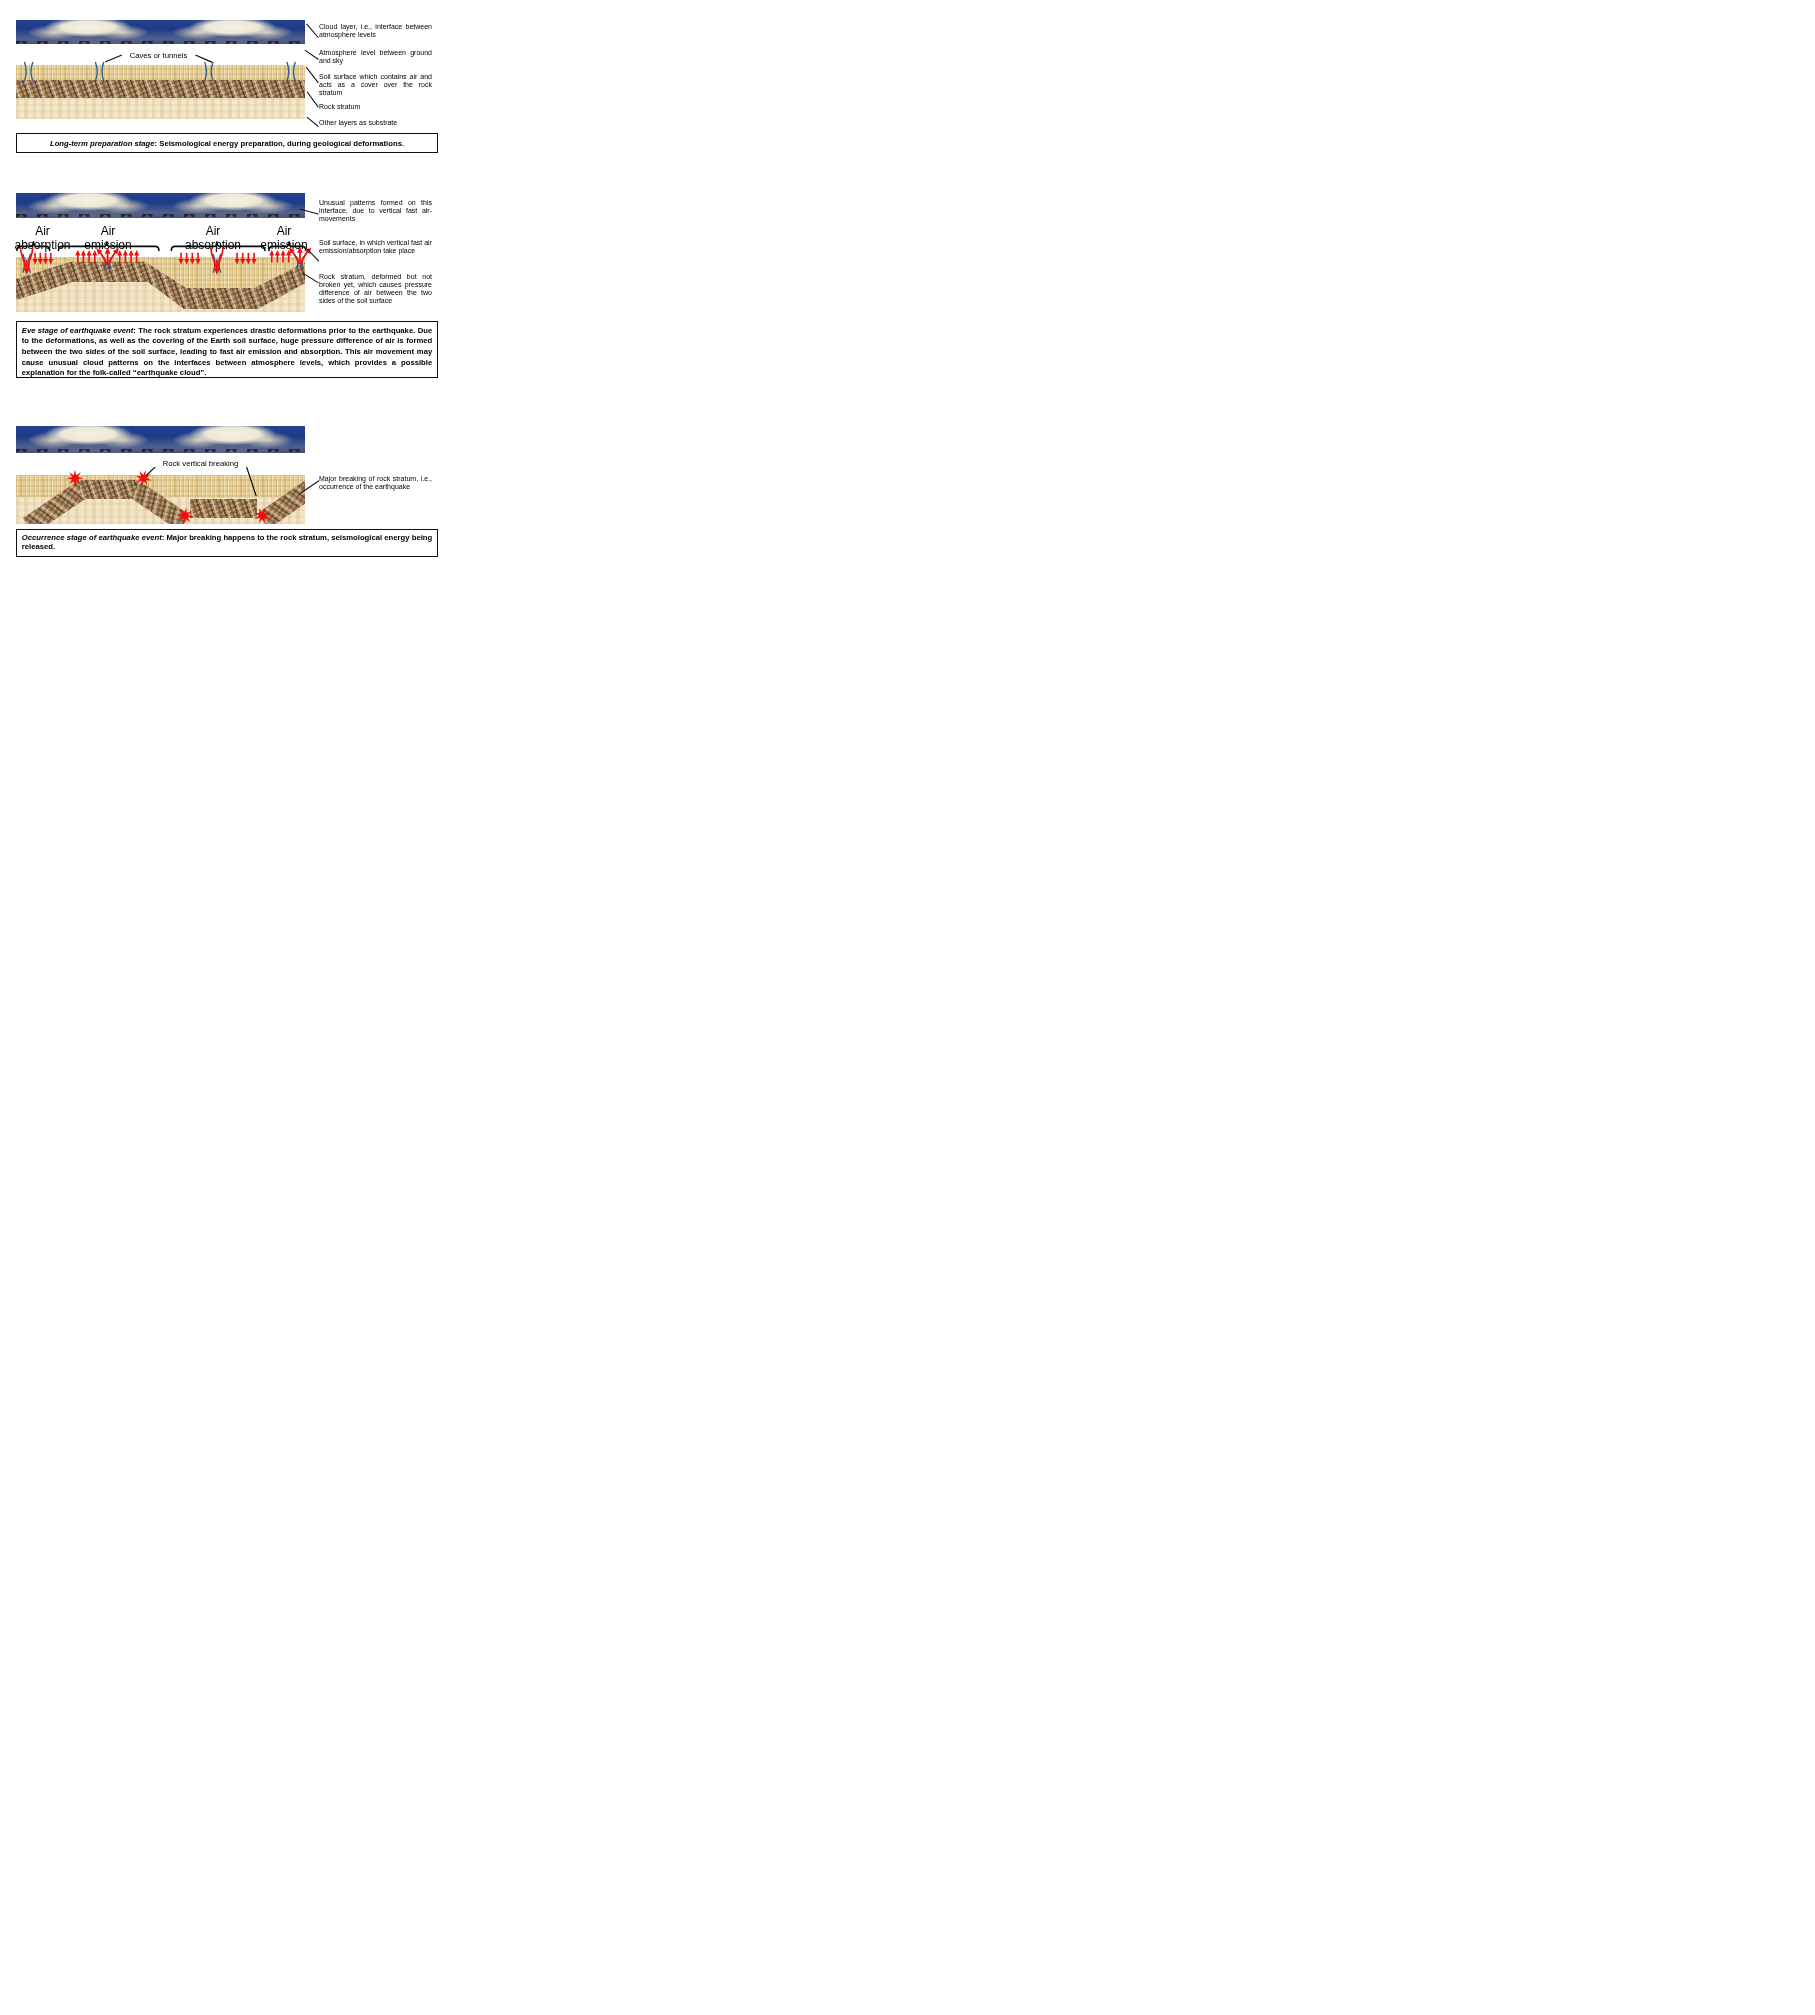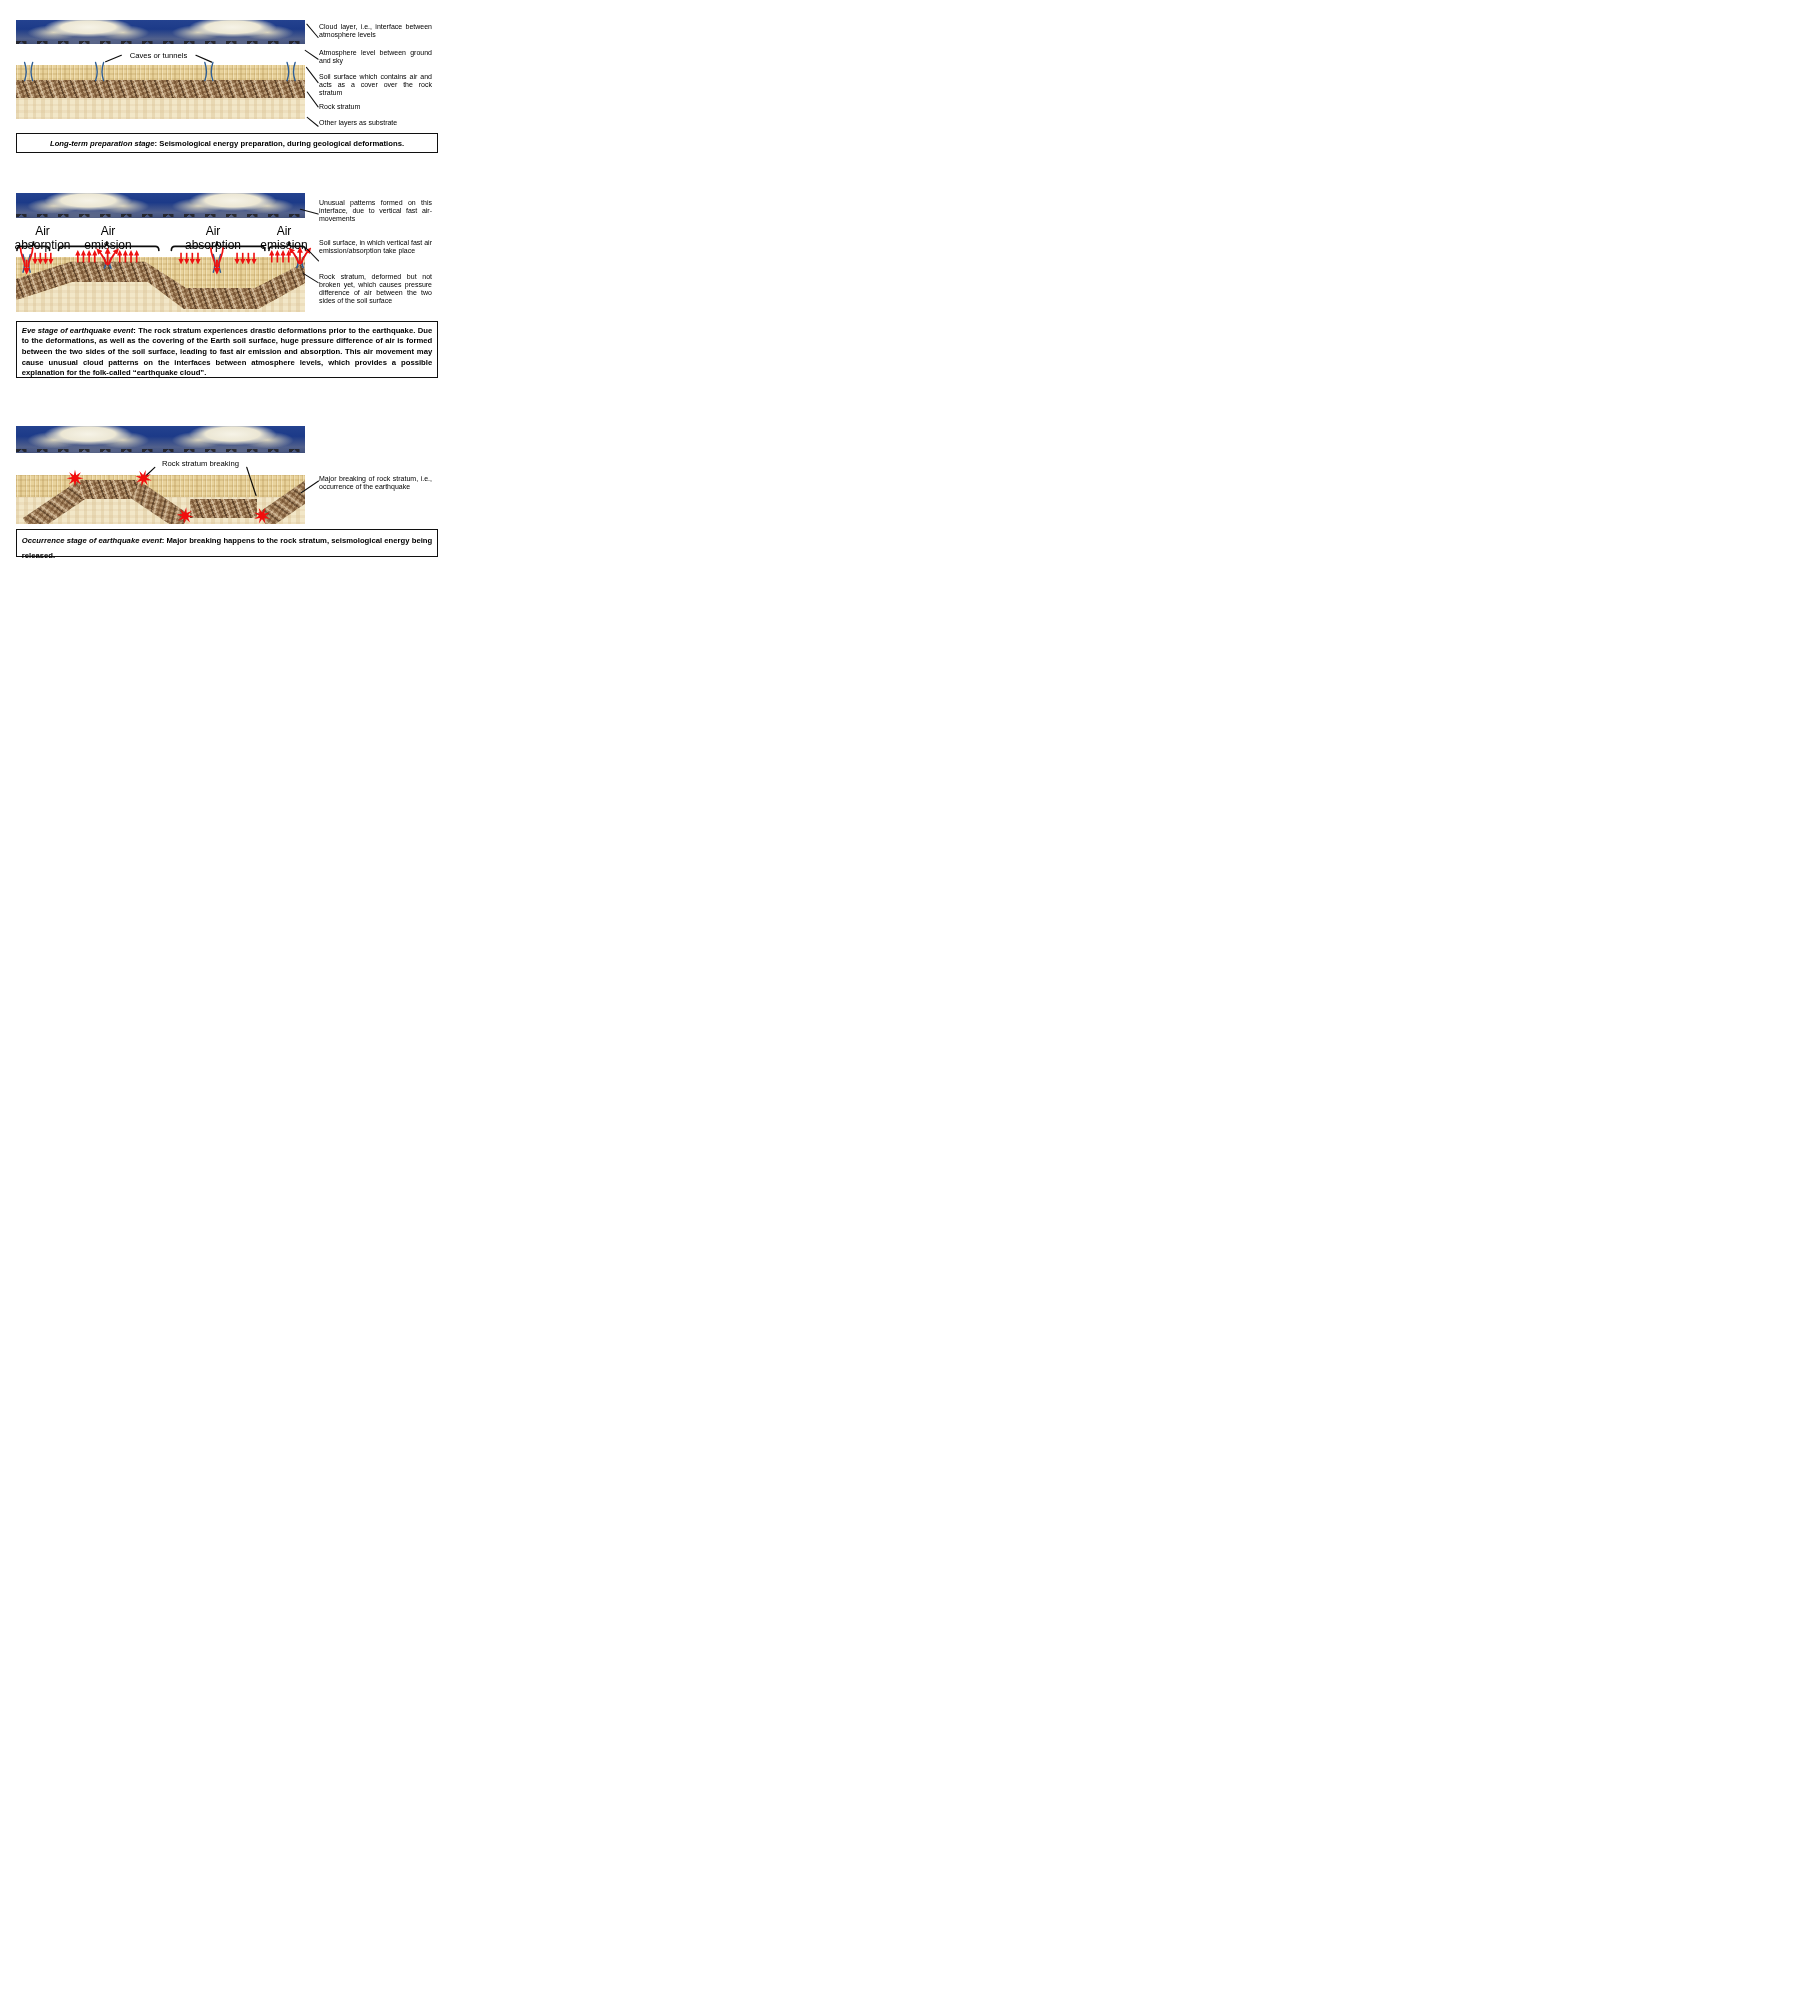--- a/index.html
+++ b/index.html
@@ -60,21 +60,21 @@
   .ann.single{text-align:left;white-space:nowrap;}
   .fig-label{position:absolute;font-size:7.7px;text-align:center;}
   .flow-label{position:absolute;top:224px;width:56px;font-size:12px;text-align:center;}
   .caption{
     position:absolute;left:16px;width:422px;border:1.2px solid #101010;
     box-sizing:border-box;font-size:7.7px;background:#fff;font-weight:bold;
   }
   .caption .it{font-style:italic;}
   #cap1{top:133px;height:20px;display:flex;align-items:center;justify-content:center;padding:0 5.6px;}
   #cap2{top:321px;height:57px;padding:3.6px 4.8px;text-align:justify;line-height:10.7px;}
-  #cap3{top:529px;height:28px;padding:3.2px 4.8px;text-align:justify;line-height:15px;}
+  #cap3{top:529px;height:28px;padding:3.2px 4.8px;text-align:justify;line-height:9px;}
 
   .overlay{position:absolute;left:0;top:0;pointer-events:none;}
 </style>
 </head>
 <body>
 
 <div class="page">
 
   <div class="cloud-strip" style="left:16px;top:20px;height:24px;"></div>
 
@@ -113,21 +113,21 @@
   </div>
 
   <div class="ann" style="top:199px;">Unusual patterns formed on this interface, due to vertical fast air-movements</div>
   <div class="ann" style="top:239px;">Soil surface, in which vertical fast air emission/absorption take place</div>
   <div class="ann" style="top:273px;">Rock stratum, deformed but not broken yet, which causes pressure difference of air between the two sides of the soil surface</div>
 
   <div class="caption" id="cap2"><span class="it">Eve stage of earthquake event</span><span>: The rock stratum experiences drastic deformations prior to the earthquake. Due to the deformations, as well as the covering of the Earth soil surface, huge pressure difference of air is formed between the two sides of the soil surface, leading to fast air emission and absorption. This air movement may cause unusual cloud patterns on the interfaces between atmosphere levels, which provides a possible explanation for the folk-called “earthquake cloud”.</span></div>
 
   <div class="cloud-strip" style="left:16px;top:426px;height:26.6px;"></div>
 
-  <div class="fig-label" style="left:157px;top:459px;width:87px;">Rock stratum breaking</div>
+  <div class="fig-label" style="left:157px;top:459px;width:87px;">Rock vertical breaking</div>
 
   <div class="ground" style="left:16px;top:475px;width:289px;height:49px;">
     <div class="layer soiltex" style="top:0;height:22px;"></div>
     <div class="layer subtex" style="top:22px;height:26.6px;"></div>
     <div class="rockseg rocktex" style="left:7.3px;top:43px;width:67px;height:19.3px;transform:rotate(-34deg);"></div>
     <div class="rockseg rocktex" style="left:64px;top:5.2px;width:59px;height:19.3px;"></div>
     <div class="rockseg rocktex" style="left:125px;top:6.9px;width:59px;height:19.3px;transform:rotate(34deg);"></div>
     <div class="rockseg rocktex" style="left:174px;top:24px;width:67px;height:18.5px;"></div>
     <div class="rockseg rocktex" style="left:242px;top:38px;width:58px;height:19.3px;transform:rotate(-34.6deg);"></div>
   </div>

